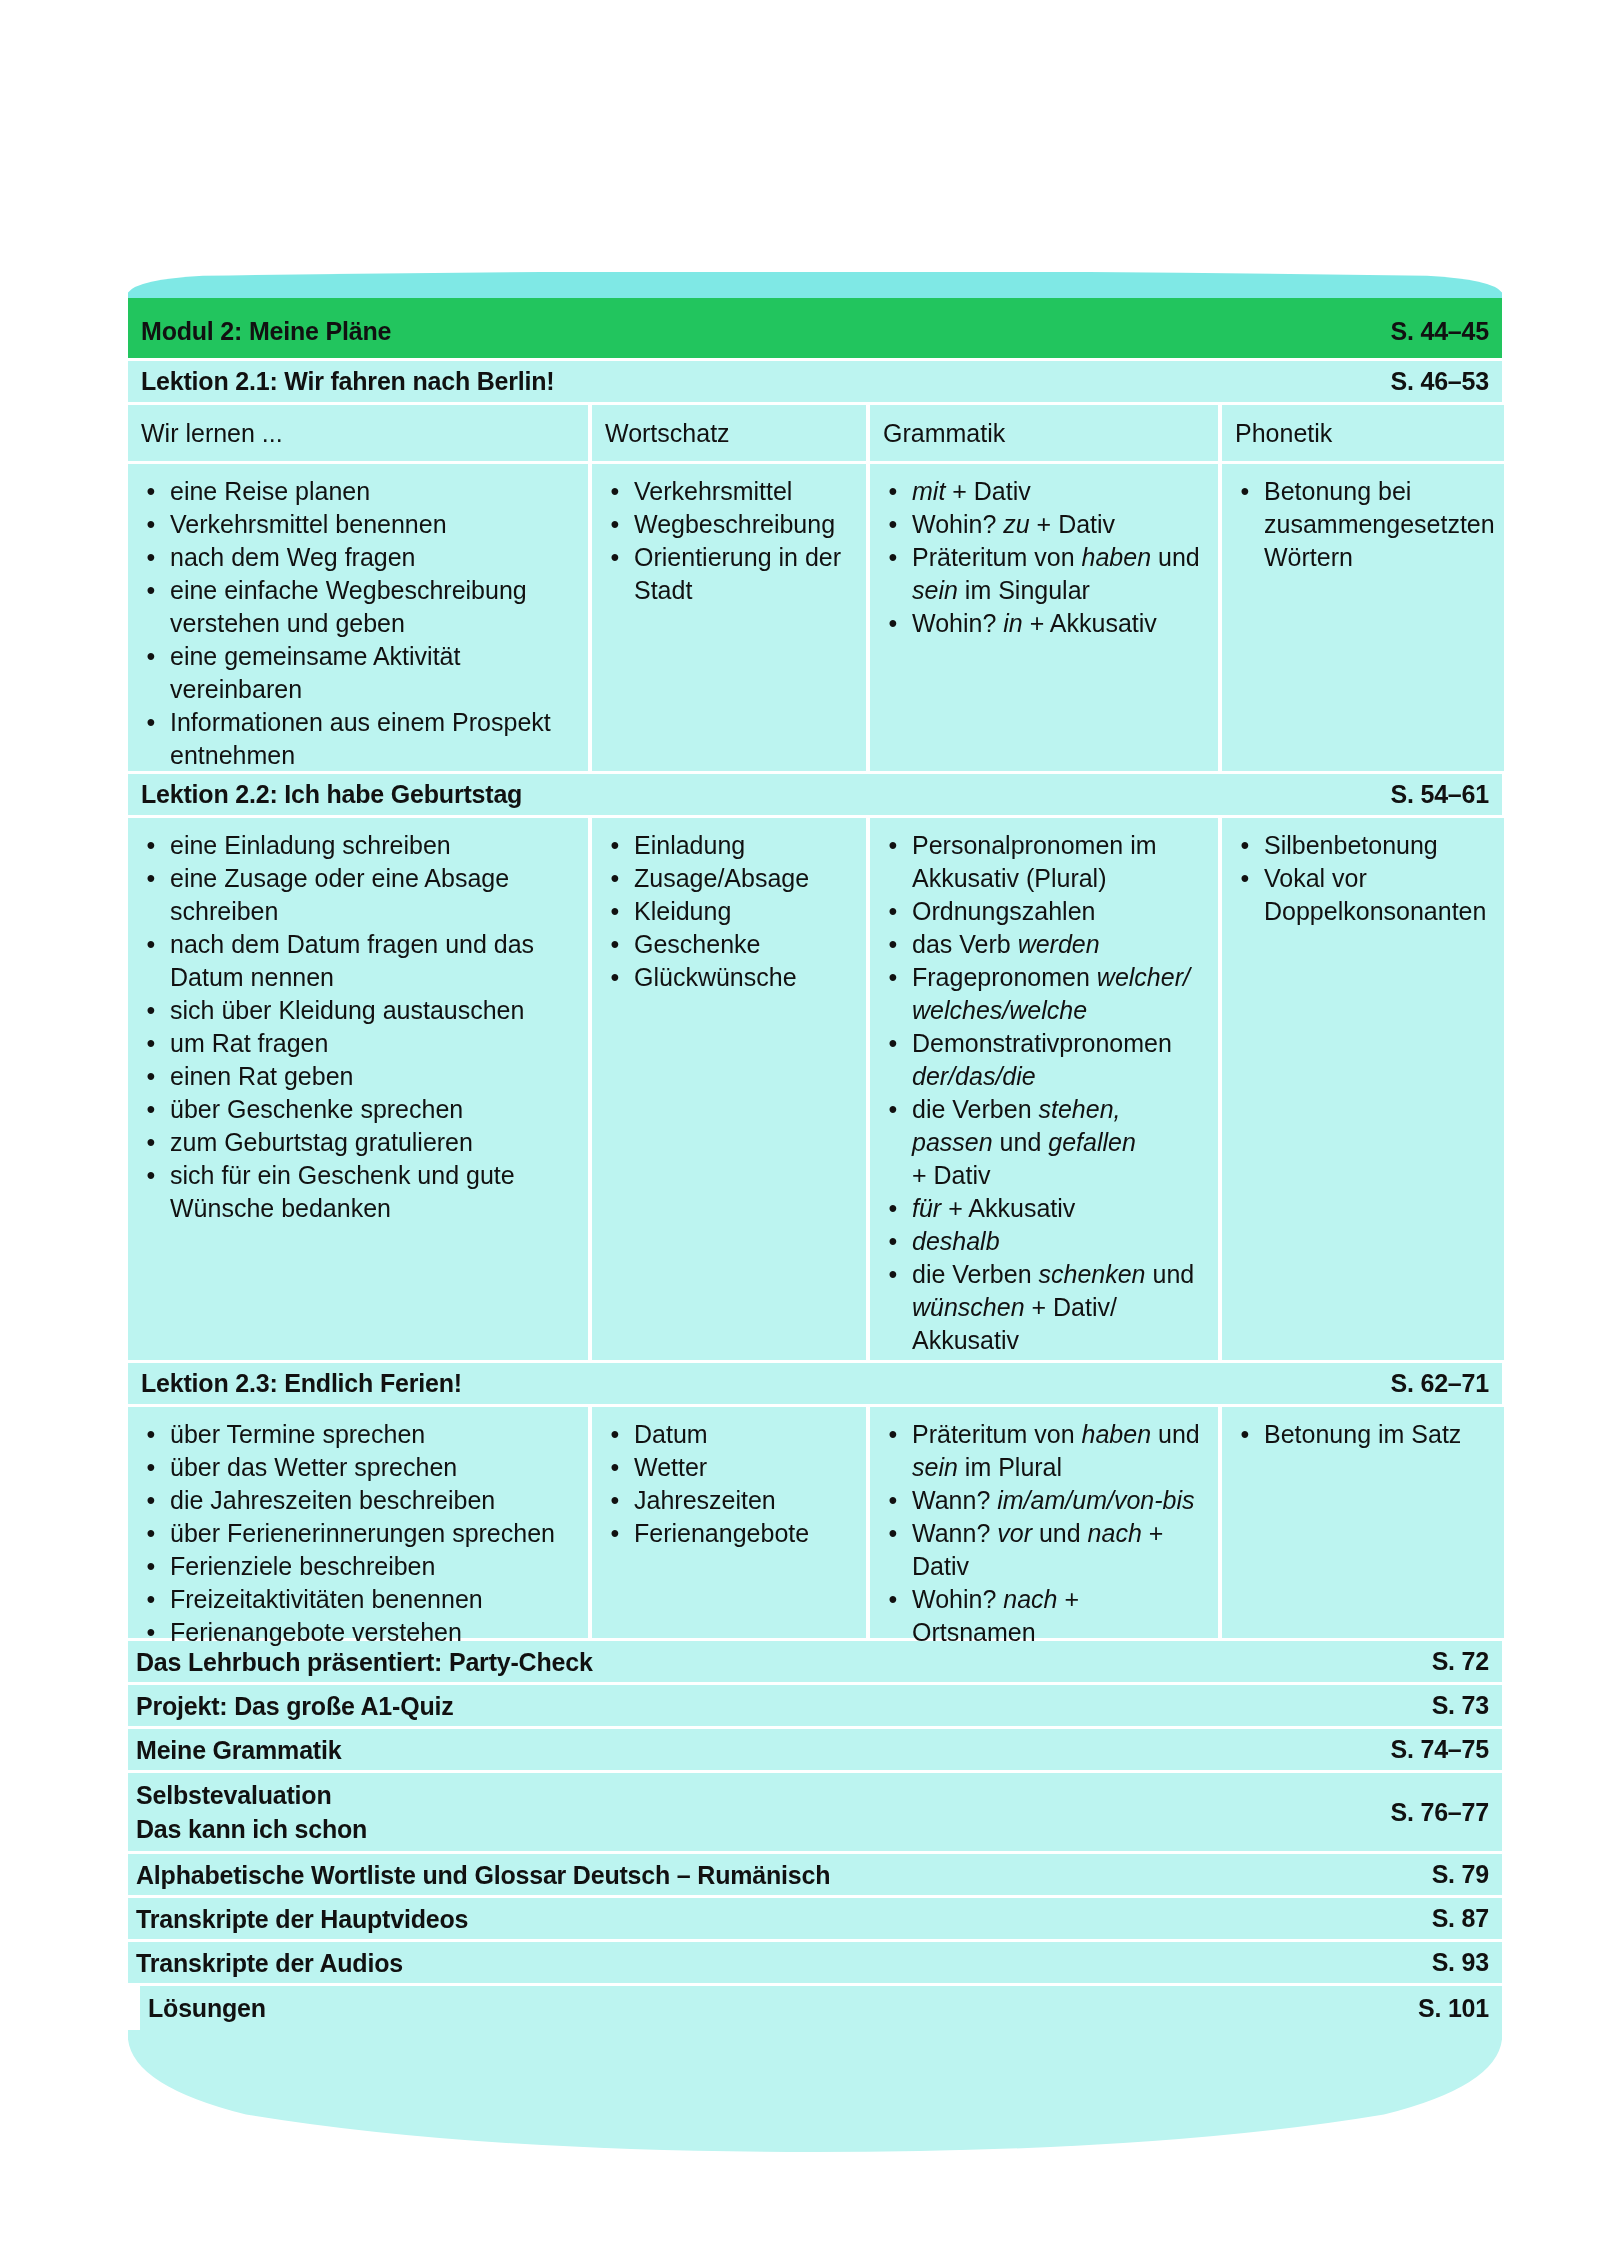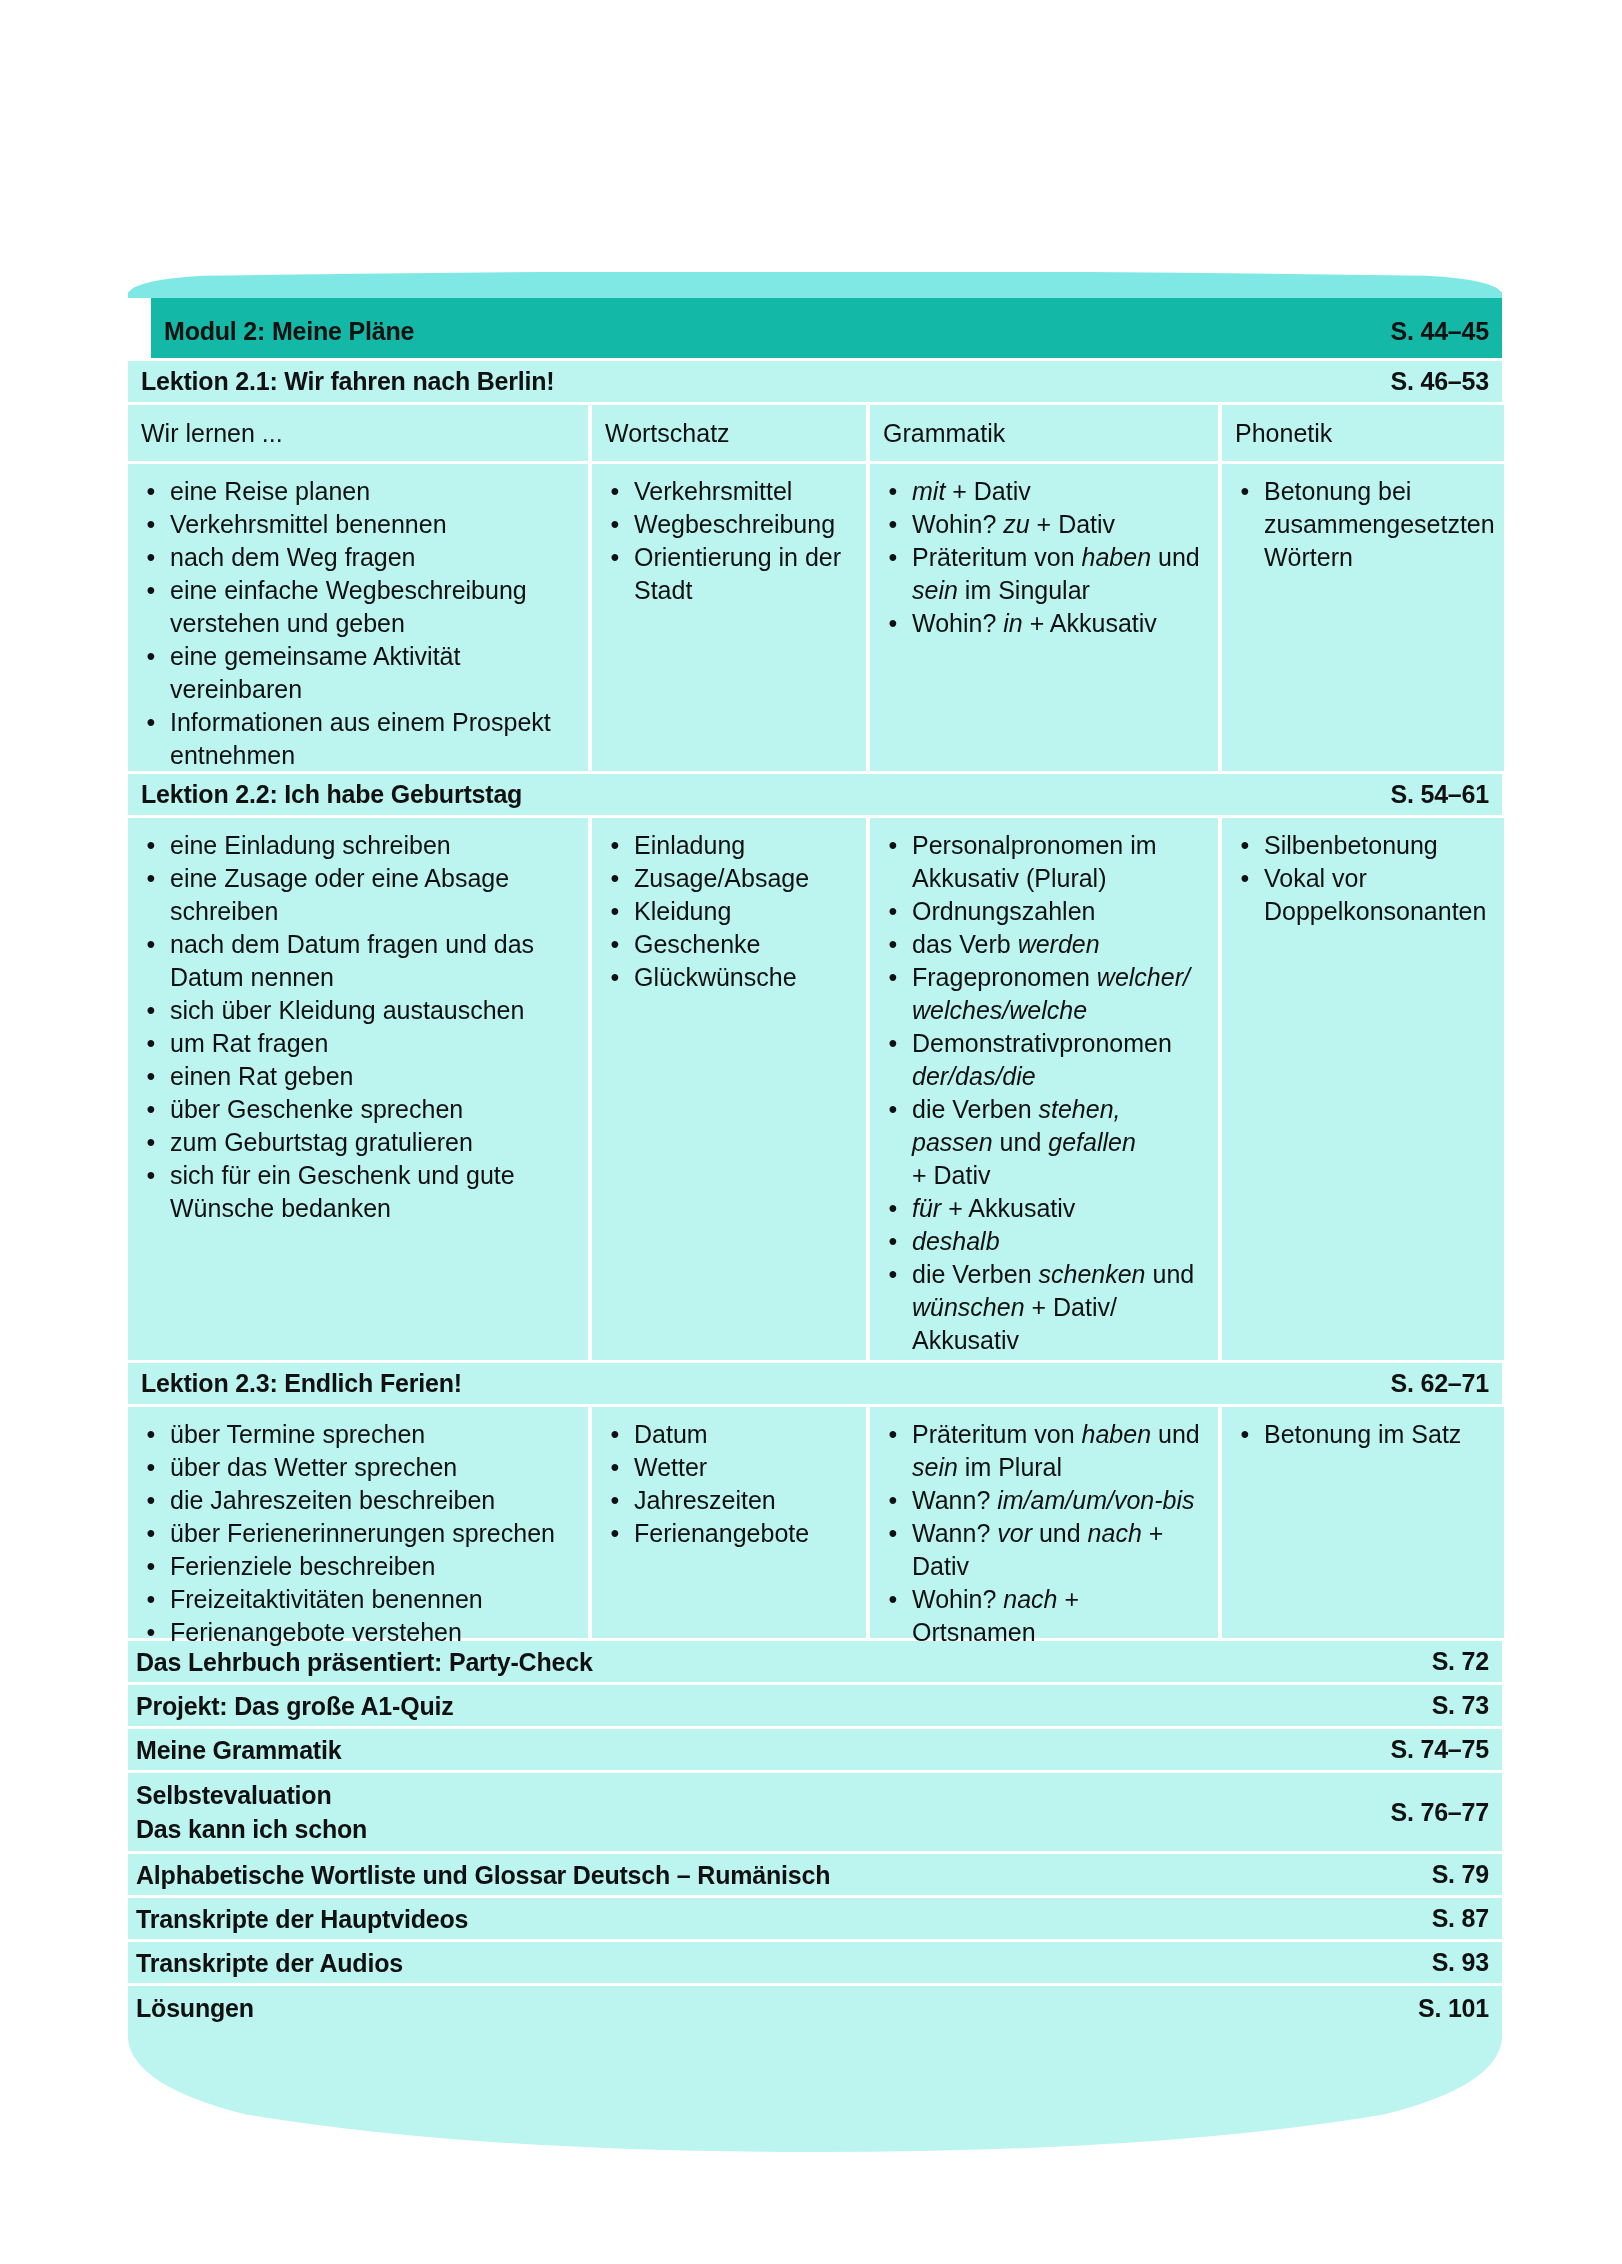--- a/index.html
+++ b/index.html
@@ -4,27 +4,27 @@
 <style>
   html, body { margin: 0; padding: 0; background: #ffffff; }
   body { width: 1623px; height: 2265px; position: relative; overflow: hidden;
          font-family: "Liberation Sans", "DejaVu Sans", sans-serif; color: #111; }
   .card { position: absolute; left: 128px; top: 272px; width: 1374px; }
   .top-cap { position: relative; height: 26px; }
   .top-cap svg, .bottom-cap svg { display: block; width: 100%; height: 100%; }
   .bottom-cap { position: relative; height: 122px; }
   .row { display: flex; align-items: center; justify-content: space-between;
          background: #BCF4F0; border-top: 3.7px solid #ffffff; box-sizing: border-box; padding: 0 13px; }
-  .row.modul { background: #14b8a6; border-top: none; height: 60px; padding-top: 7.5px; margin-left: 23px; }
+  .row.modul { background: #22c55e; border-top: none; height: 60px; padding-top: 7.5px; }
   .row .title, .row .pages { font-weight: 700; font-size: 25px; letter-spacing: -0.2px; }
   .row.lektion { height: 44px; }
   .row.footer { height: 44px; padding-left: 8px; }
   .row.footer.double { height: 81px; }
   .row.footer .title { line-height: 34px; }
-  .row.footer.last { height: 47px; }
+  .row.footer.last { height: 47px; margin-left: 12px; }
   .grid { display: grid; grid-template-columns: 460px 277px 351px 285px; background: #ffffff;
           column-gap: 1px; border-top: 3.7px solid #ffffff; }
   .cell { background: #BCF4F0; box-sizing: border-box; padding: 11.2px 13px 9.4px 13px;
           border-left: 3.7px solid #ffffff; font-size: 25px; line-height: 33px; }
   .cell:first-child { border-left: none; }
   .cell.head { padding: 9.4px 13px 9.4px 13px; height: 56px; display: flex; align-items: center; }
   .grid.heads { }
   ul { margin: 0; padding: 0; list-style: none; }
   li { position: relative; padding-left: 29px; }
   li::before { content: "\2022"; position: absolute; left: 5.6px; top: 0; }

